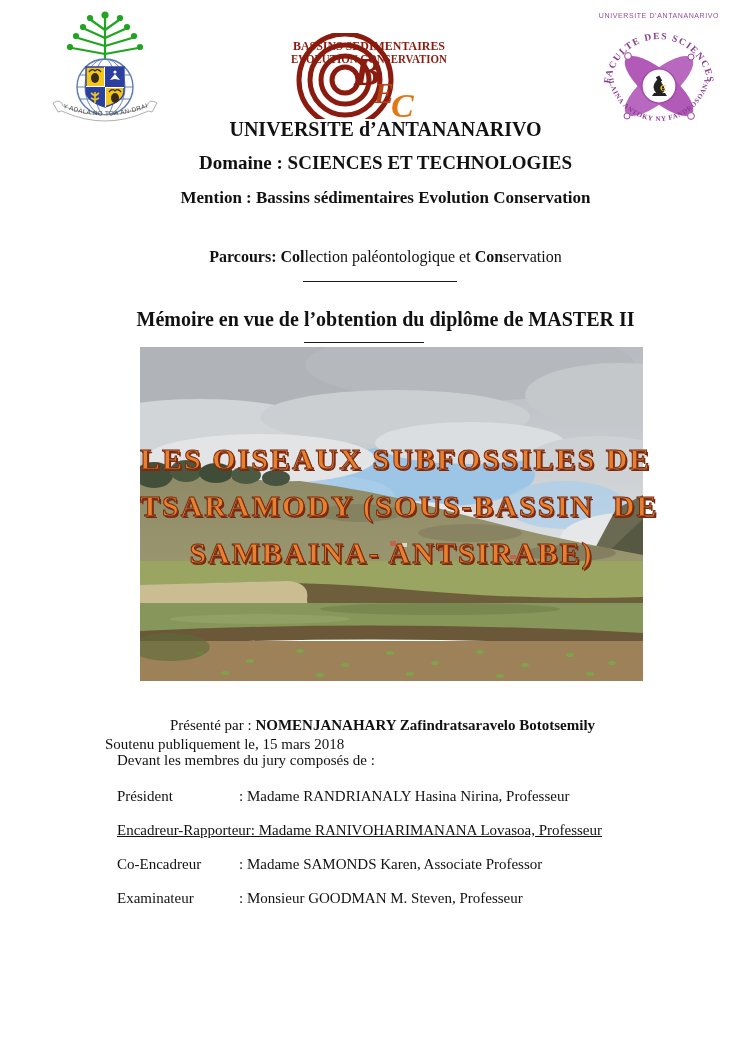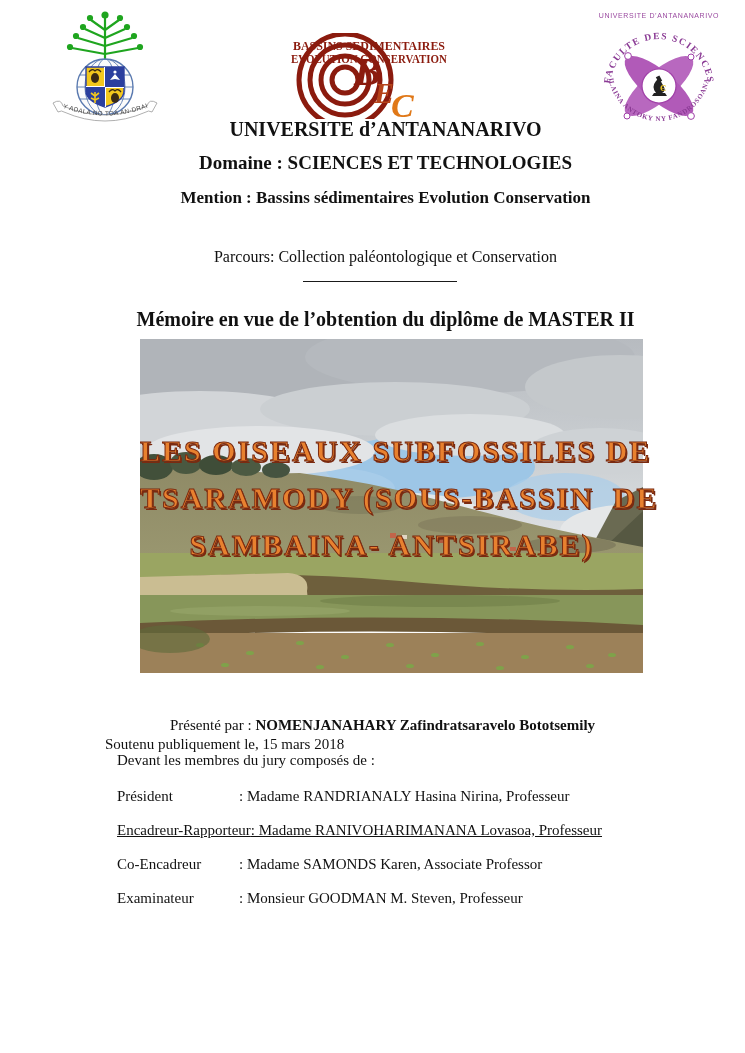--- a/index.html
+++ b/index.html
@@ -4,25 +4,25 @@
 <style>
   html,body{margin:0;padding:0;background:#fff;}
   .page{position:relative;width:745px;height:1053px;background:#ffffff;overflow:hidden;
         font-family:"Liberation Serif", serif;color:#111;}
   .abs{position:absolute;}
   .center-line{left:0;width:745px;text-align:center;transform:translateX(13px);white-space:nowrap;}
   .h-univ{top:118px;font-size:20px;font-weight:bold;}
   .h-dom{top:152px;font-size:19px;font-weight:bold;}
   .h-men{top:188px;font-size:17px;font-weight:bold;}
   .h-par{top:248px;font-size:16px;}
-  .h-par b{font-weight:normal;}
+  .h-par b{font-weight:bold;}
   .par-underline{left:303px;top:281px;width:154px;border-top:1.6px solid #1a1a1a;height:0;}
   .h-mem{top:308px;font-size:20px;font-weight:bold;}
   .h-mem .u{border-bottom:1.8px solid #1a1a1a;padding-bottom:12px;}
-  .photo{left:140px;top:339px;width:568px;height:334px;overflow:hidden;}
+  .photo{left:140px;top:347px;width:568px;height:334px;overflow:hidden;}
   .photo svg{display:block;}
   .photo-title{left:0;top:88px;width:503px;text-align:center;font-weight:bold;
       font-size:30px;line-height:47px;letter-spacing:2px;color:#e8812f;
       -webkit-text-stroke:1px #7a2a10;text-shadow:1.5px 1.5px 0 #7a2a10;}
   .photo-title div{white-space:pre;}
   .ft{font-size:15px;white-space:nowrap;}
   .presented{left:170px;top:689px;margin-top:28px;}
   .presented b{font-weight:bold;}
   .soutenu{left:105px;top:736px;text-align:center;}
   .devant{left:117px;top:752px;}

